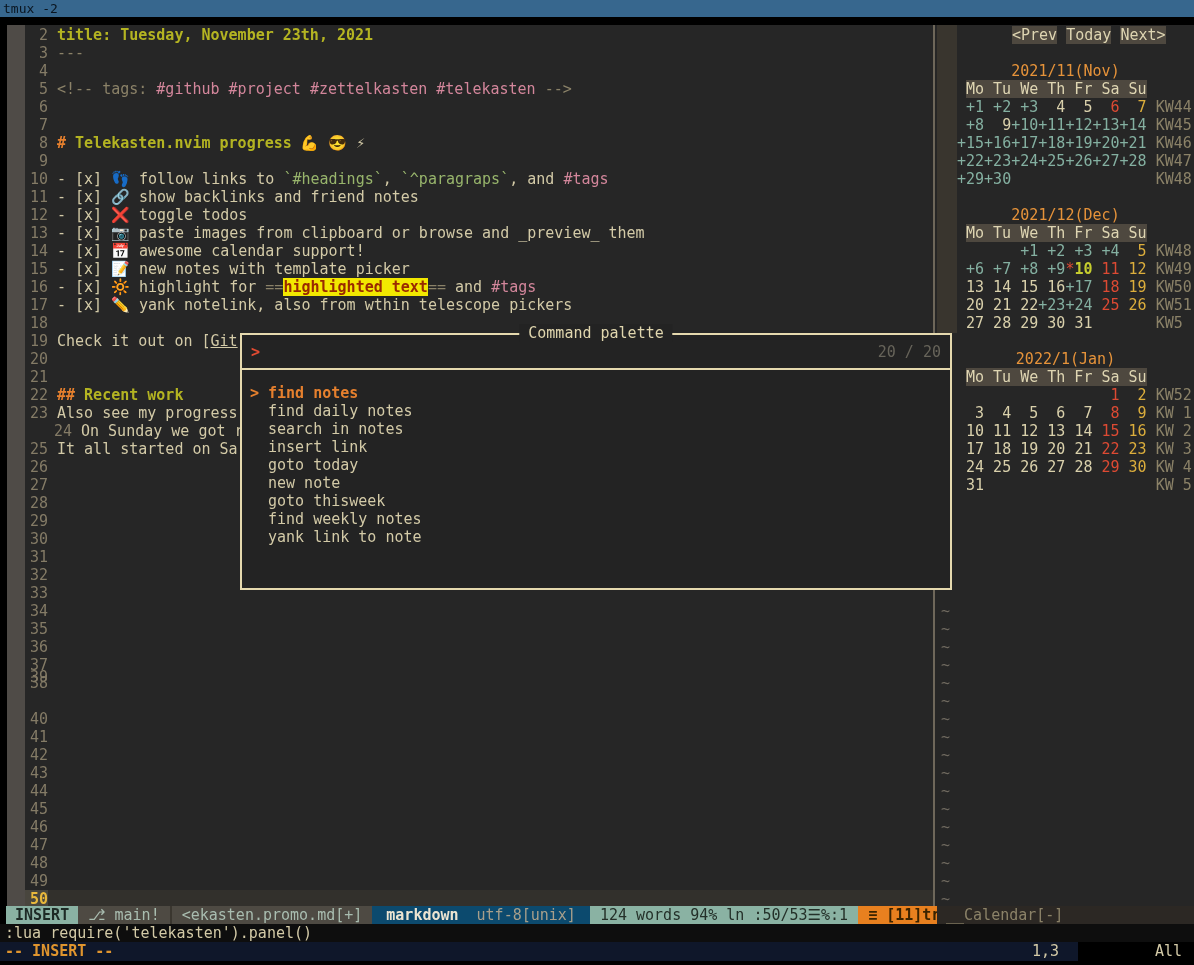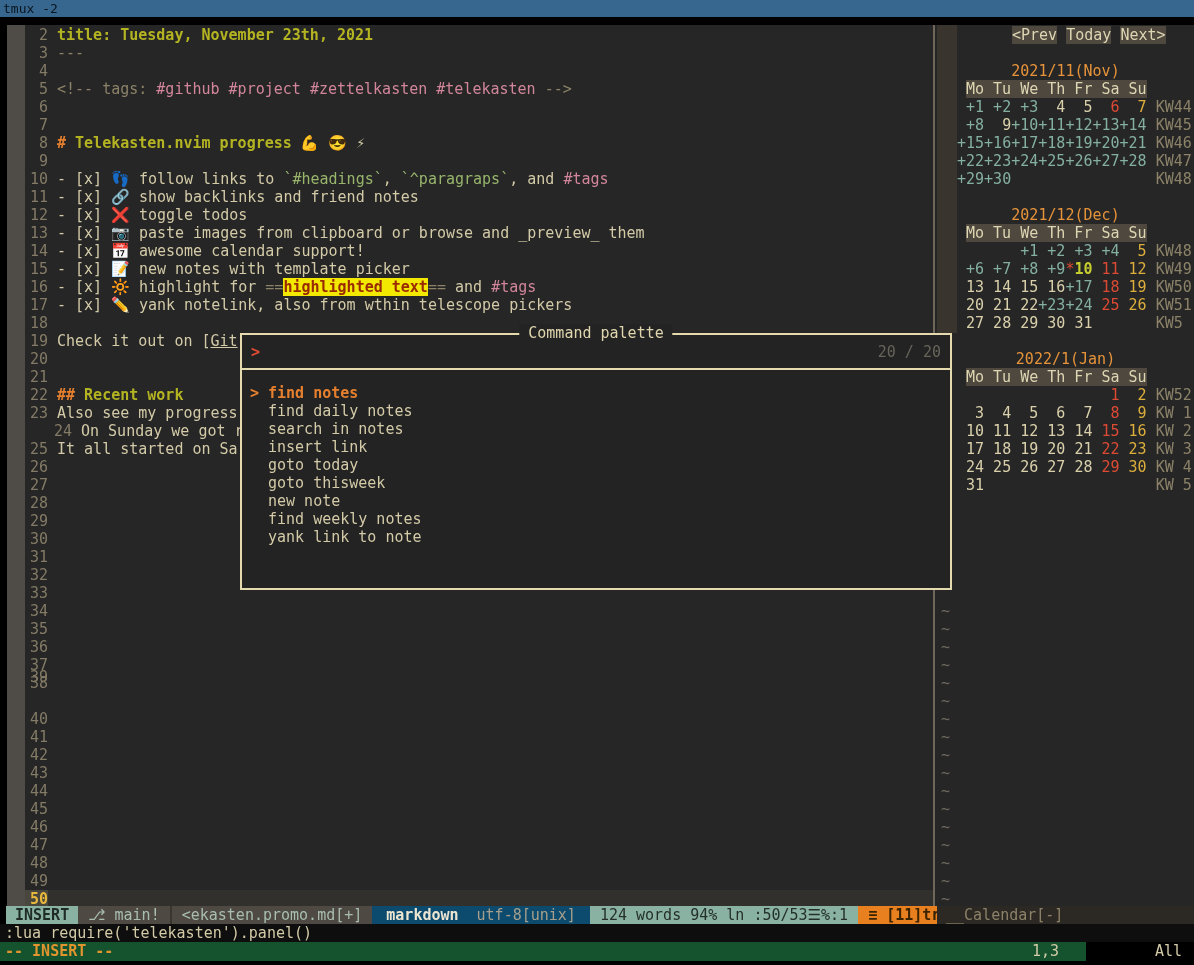--- a/index.html
+++ b/index.html
@@ -60,21 +60,21 @@
   .st-mid{flex:1;background:#0c4a6e;display:flex;gap:18px;padding:0 14px;}
   .st-ft{color:#ece5d2;font-weight:bold;}
   .st-enc{color:#a79f8b;}
   .st-stats{background:#8ab2a3;color:#243029;padding:0 10px;}
   .st-warn{background:#e8801f;color:#3a2300;font-weight:bold;padding:0 10px;}
   .cal-status{position:absolute;left:937px;top:906px;width:257px;height:18px;background:#2c2824;
         color:#8b8268;padding-left:9px;box-sizing:border-box;z-index:10;white-space:pre;}
 
   .cmdline{position:absolute;left:0;top:924px;width:1194px;height:18px;background:#0e0e0e;
         padding-left:5px;box-sizing:border-box;white-space:pre;color:#d3caa7;z-index:10;}
-  .modeline{position:absolute;left:0;top:942px;width:1078px;height:19px;background:#14532d;z-index:10;padding-left:8px;}
+  .modeline{position:absolute;left:0;top:942px;width:1078px;height:19px;background:#0f172a;z-index:10;}
   .mode-txt{position:absolute;left:5px;color:#e0952e;font-weight:bold;white-space:pre;}
   .ruler{position:absolute;left:1032px;color:#d3caa7;}
   .scrollpos{position:absolute;left:1155px;color:#d3caa7;}
 </style>
 </head>
 <body>
 
 <div class="term">
   <div class="titlebar">
     <span>tmux -2</span>
@@ -185,22 +185,22 @@
     <div class="pinput">
       <span class="pprompt">&gt;</span>
       <span class="pcount">20 / 20</span>
     </div>
     <div class="plist" id="plist">
         <div class="pitem sel"><span class="ppointer">&gt;</span><span class="plabel">find notes</span></div>
         <div class="pitem"><span class="ppointer"> </span><span class="plabel">find daily notes</span></div>
         <div class="pitem"><span class="ppointer"> </span><span class="plabel">search in notes</span></div>
         <div class="pitem"><span class="ppointer"> </span><span class="plabel">insert link</span></div>
         <div class="pitem"><span class="ppointer"> </span><span class="plabel">goto today</span></div>
+        <div class="pitem"><span class="ppointer"> </span><span class="plabel">new note</span></div>
         <div class="pitem"><span class="ppointer"> </span><span class="plabel">goto thisweek</span></div>
-        <div class="pitem"><span class="ppointer"> </span><span class="plabel">new note</span></div>
         <div class="pitem"><span class="ppointer"> </span><span class="plabel">find weekly notes</span></div>
         <div class="pitem"><span class="ppointer"> </span><span class="plabel">yank link to note</span></div>
       </div>
   </div>
 
   <div class="statusline">
     <span class="st-mode">INSERT</span>
     <span class="st-git"><span>⎇</span> <span>main!</span></span>
     <span class="st-file">&lt;ekasten.promo.md[+]</span>
     <span class="st-mid">

